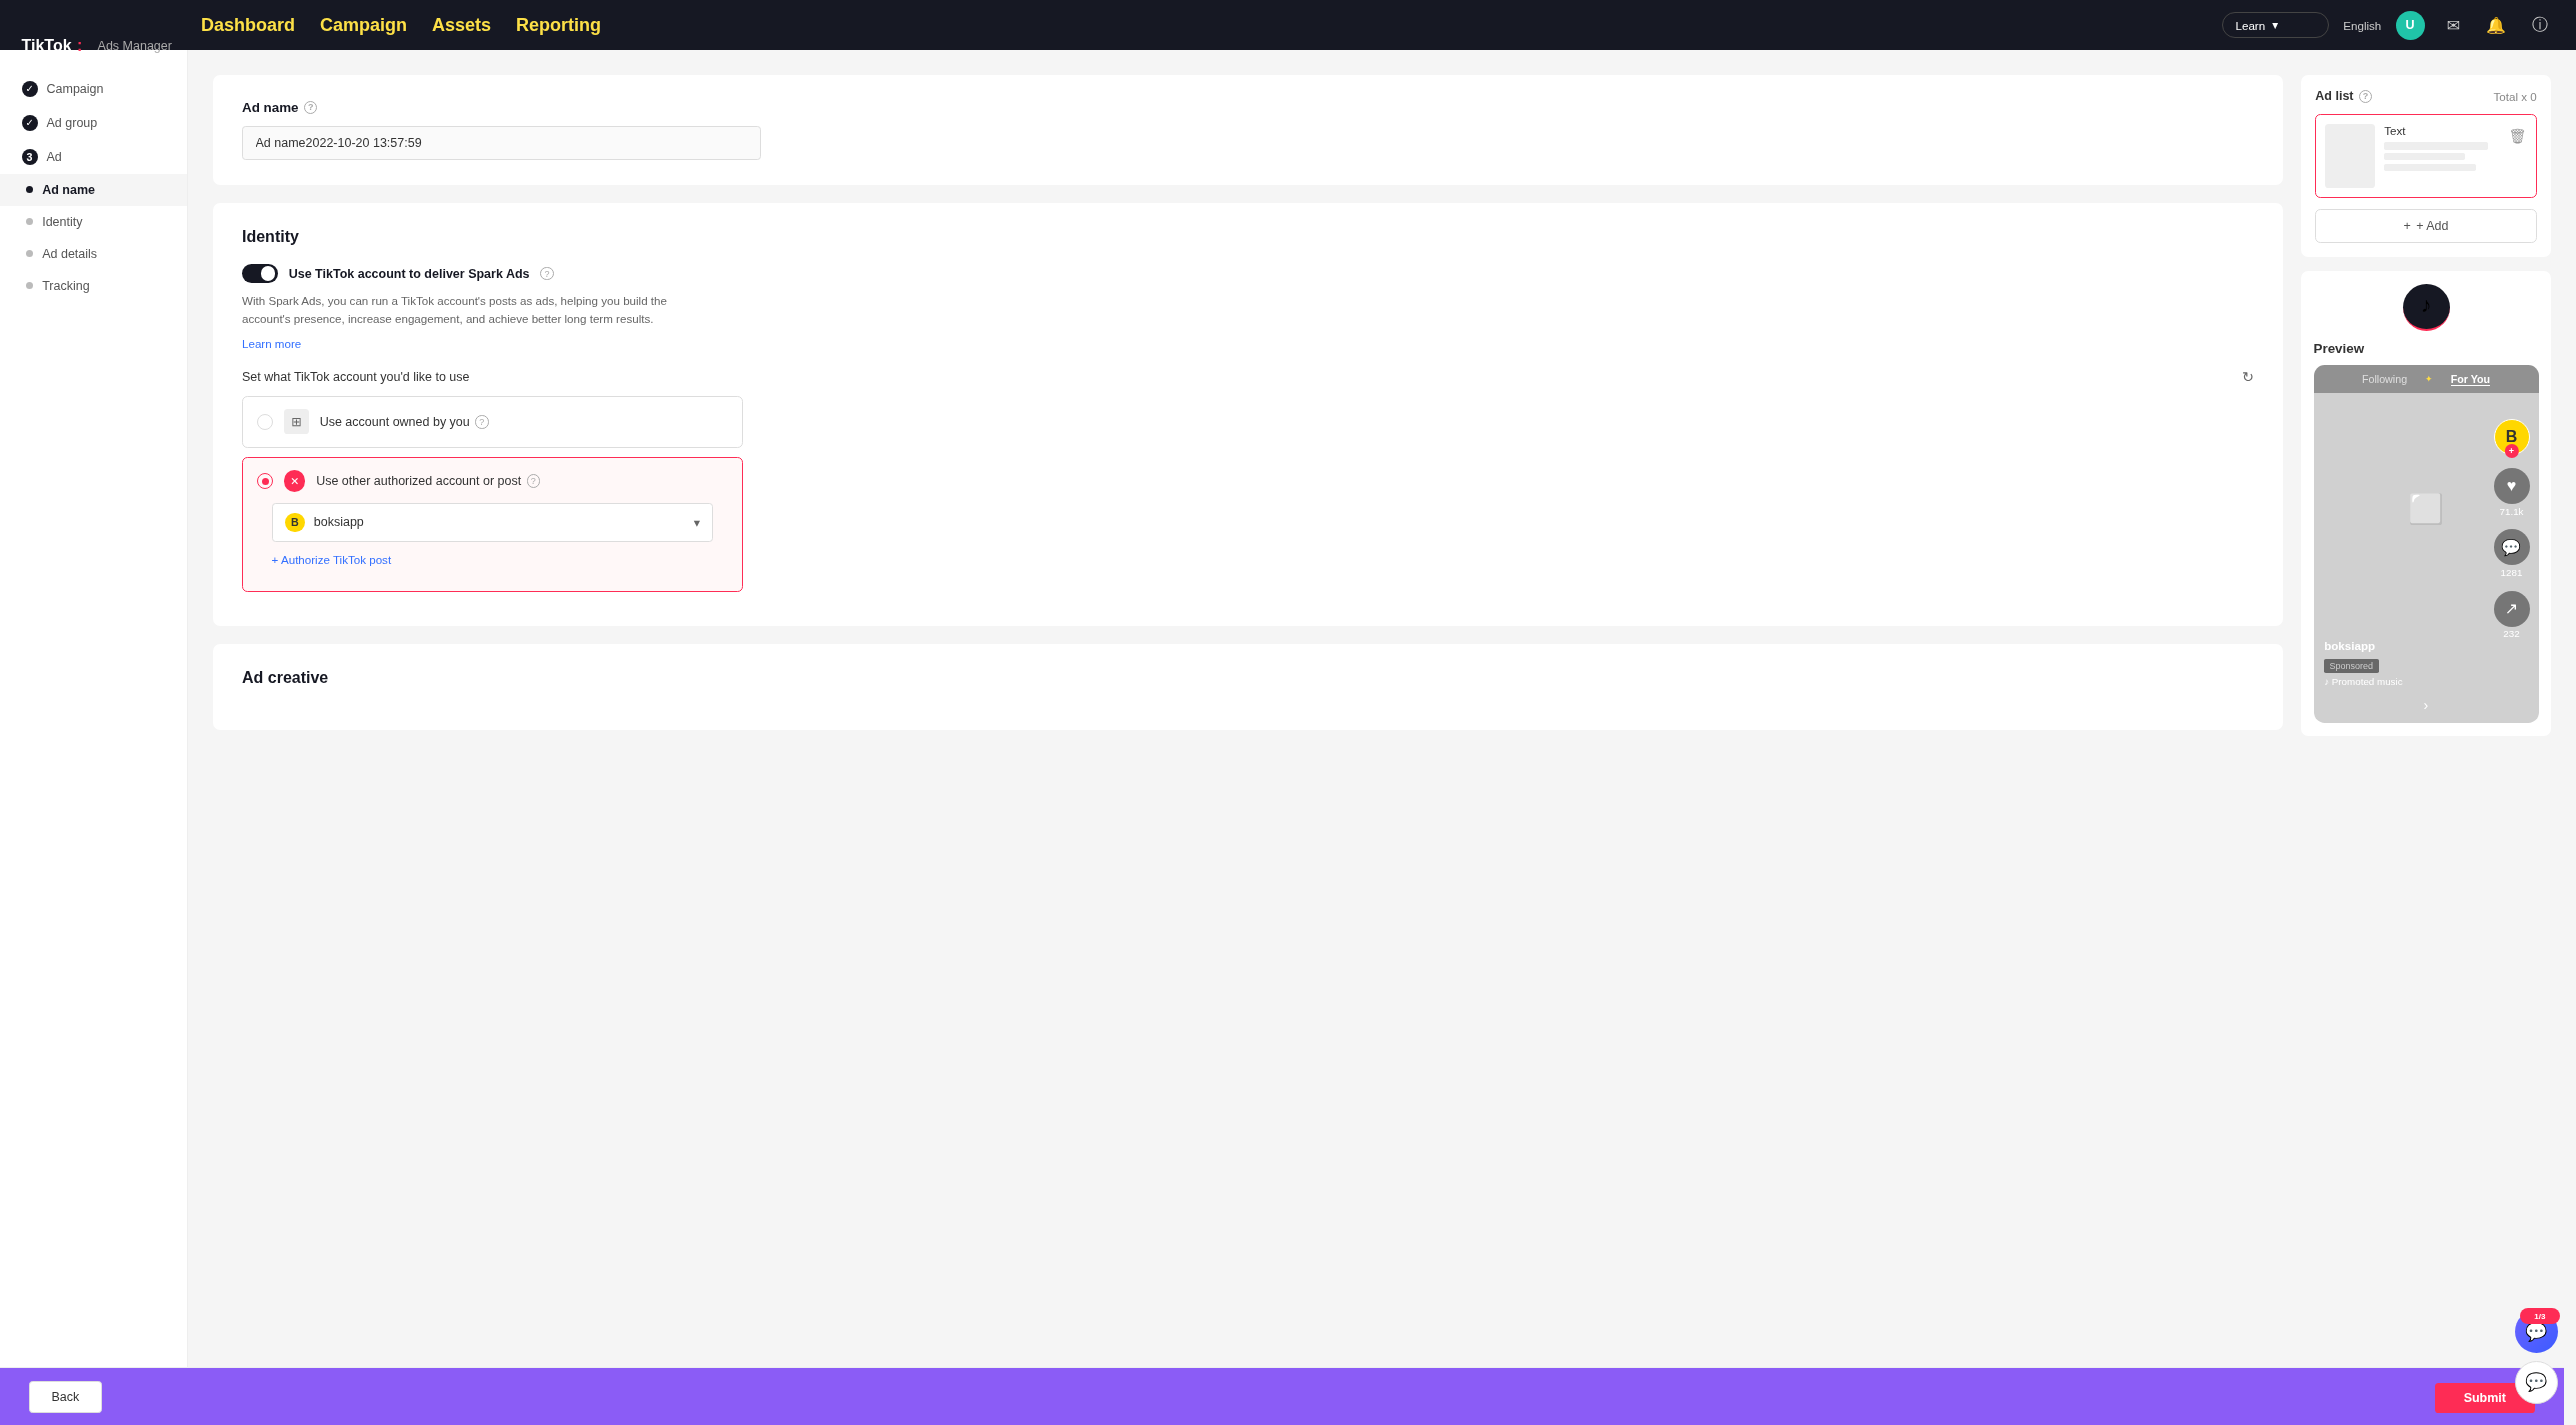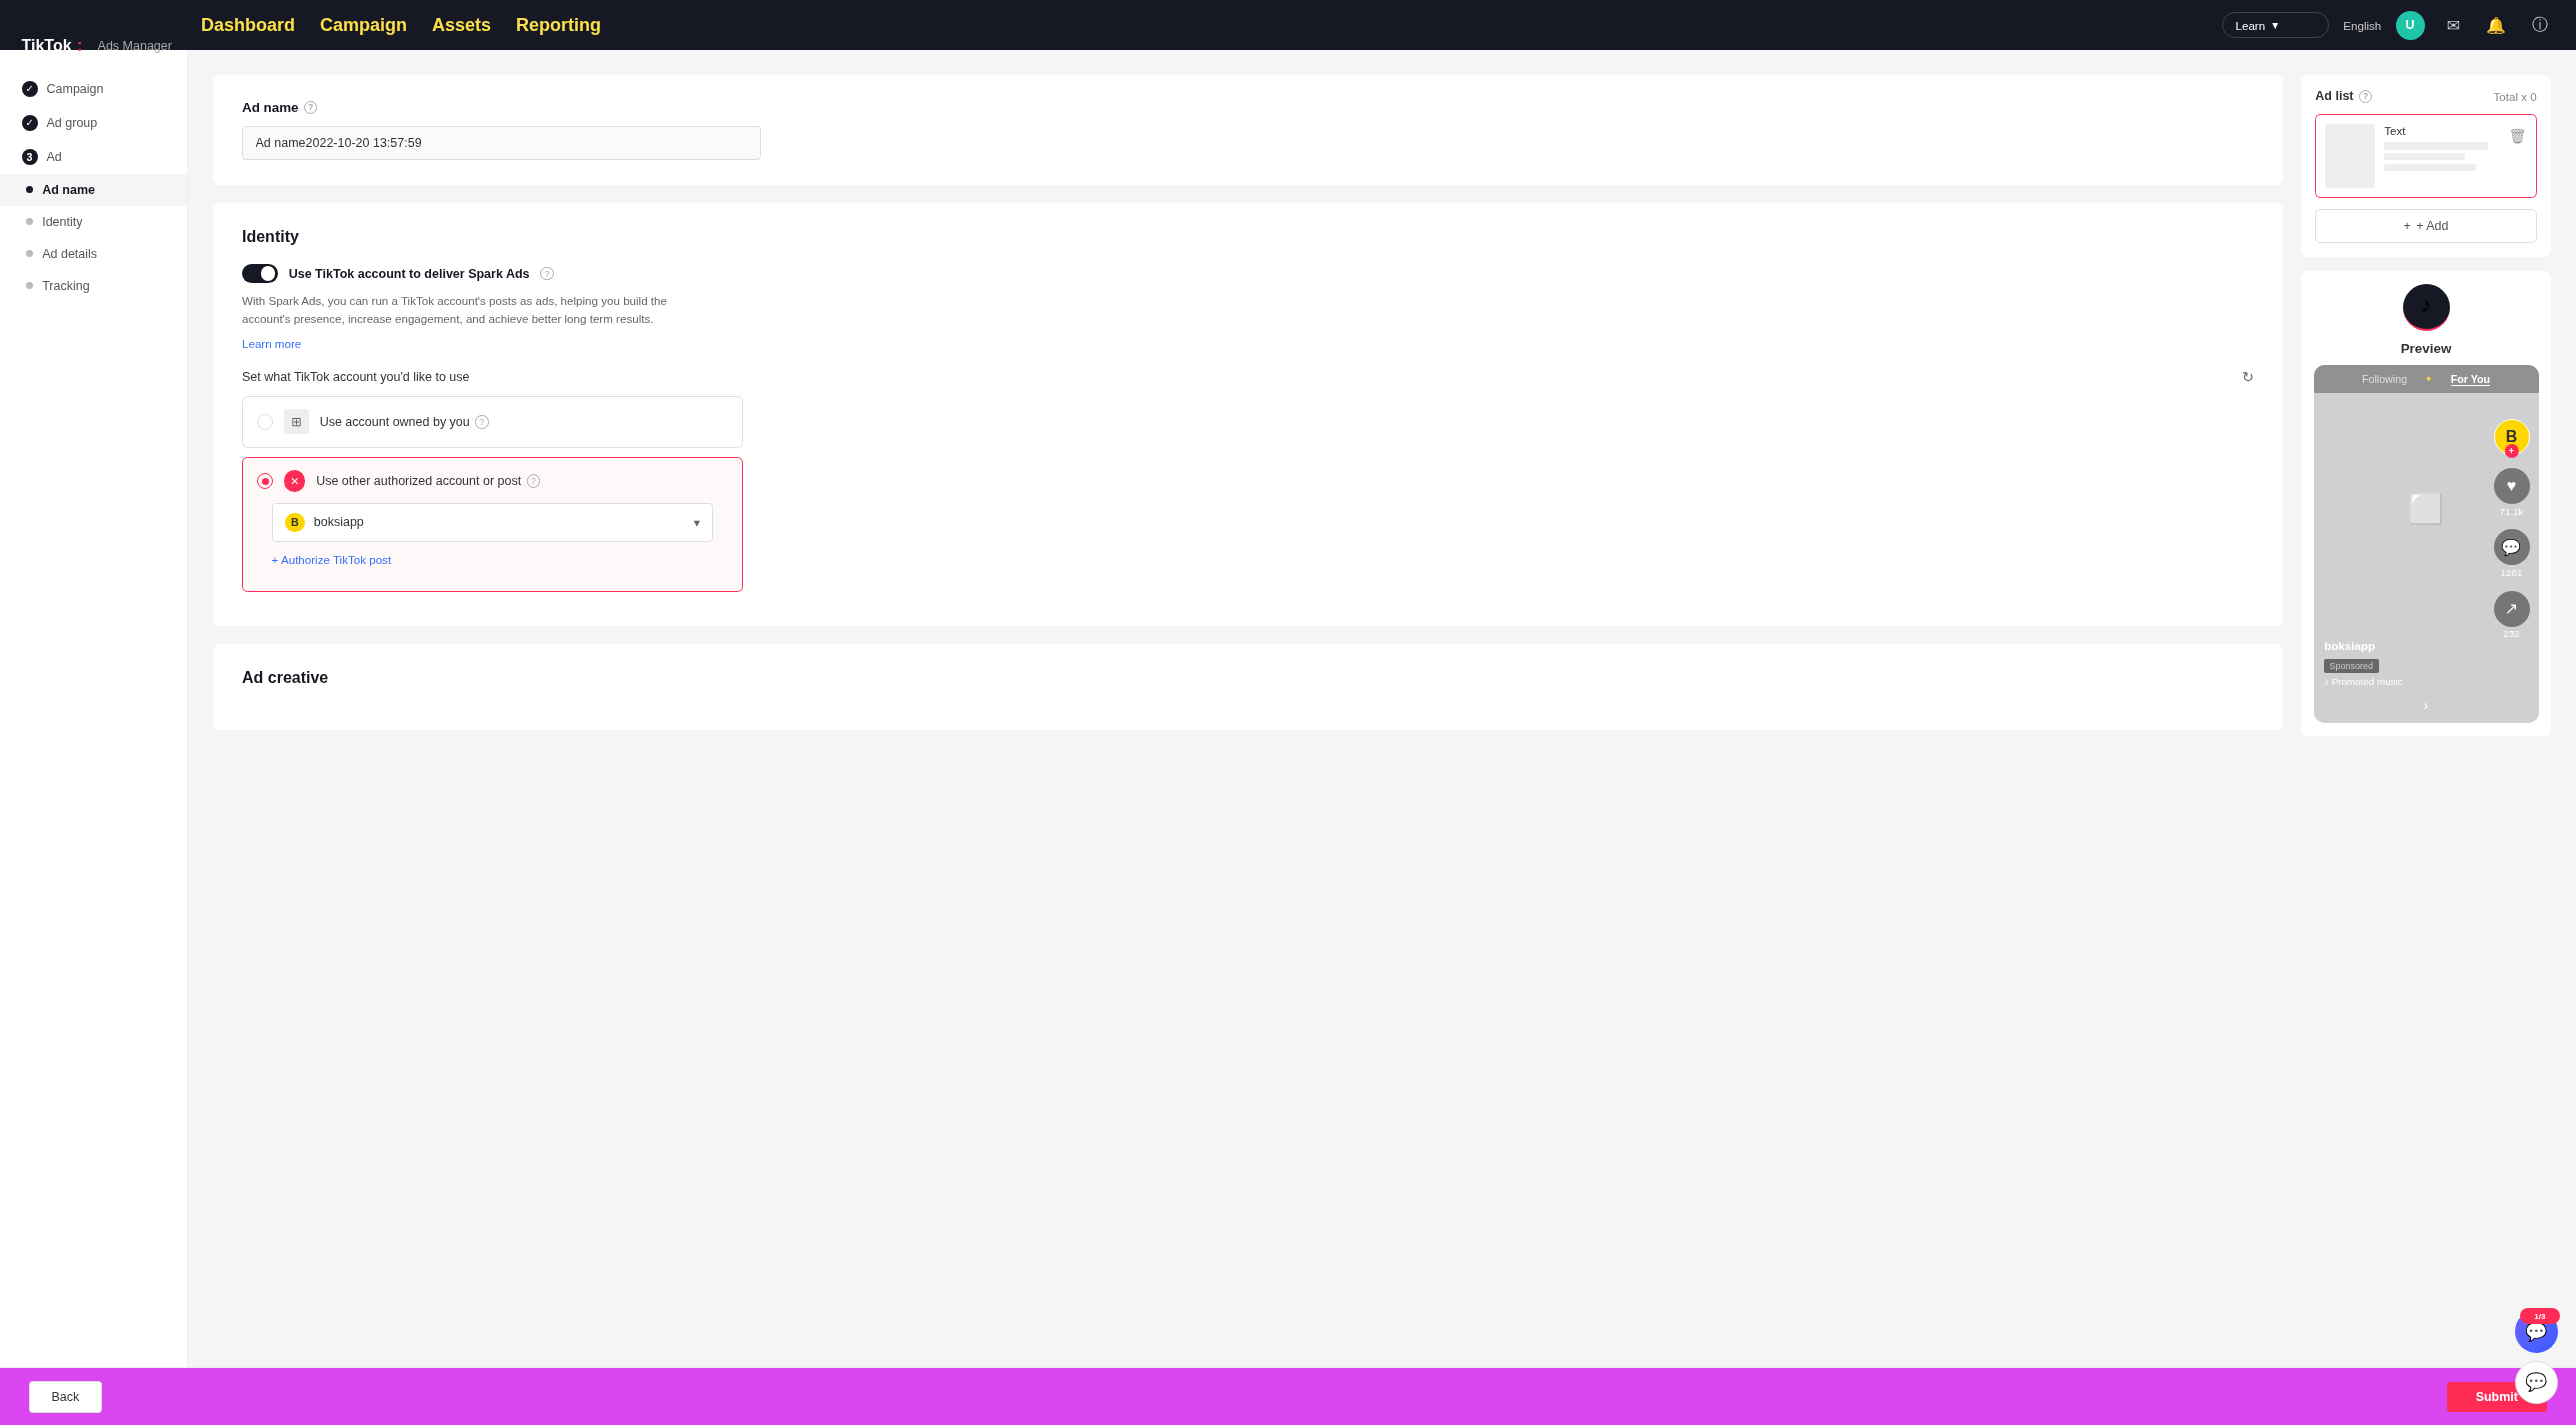--- a/index.html
+++ b/index.html
@@ -223,21 +223,21 @@
     .preview-icon-area {
       display: flex; justify-content: center; margin-bottom: 10.7px;
     }
     .tiktok-icon-circle {
       width: 47px; height: 47px; border-radius: 50%;
       background: #161823; display: flex; align-items: center; justify-content: center;
       border-bottom: 2.7px solid #fe2c55; padding-bottom: 1.8px;
     }
     .tiktok-note { font-size: 21.5px; }
     .preview-label {
-      text-align: center; font-size: 13.4px; font-weight: 600; color: #333; margin-bottom: 9px;
+      font-size: 13.4px; font-weight: 600; color: #333; margin-bottom: 9px;
     }
     .phone-mockup {
       background: #d0d0d0;
       border-radius: 10.7px;
       height: 358px;
       overflow: hidden;
       position: relative;
     }
     .phone-top-bar {
       background: rgba(0,0,0,0.3);
@@ -321,24 +321,24 @@
     }
     .add-btn {
       border: 0.9px solid #ddd; border-radius: 5.4px;
       padding: 9px; width: 100%;
       display: flex; align-items: center; justify-content: center;
       gap: 5.4px; color: #555; font-size: 12.5px; cursor: pointer; background: #fff;
     }
 
     
     .footer-bar {
-      position: fixed; bottom: 0; left: 0; right: 0;
-      background: #d946ef; border-top: 0.9px solid #eee;
+      position: fixed; bottom: 0; left: 0; right: 12px;
+      background: #8b5cf6; border-top: 0.9px solid #eee;
       padding: 12.5px 29px;
-      display: flex; align-items: center; justify-content: space-between;
+      display: flex; align-items: flex-end; justify-content: space-between;
       z-index: 50;
     }
     .back-btn {
       border: 0.9px solid #ddd; background: #fff;
       padding: 8px 21.5px; border-radius: 3.6px;
       font-size: 12.5px; color: #333; cursor: pointer;
     }
     .submit-btn {
       background: #fe2c55; color: #fff;
       border: none; padding: 8px 29px; border-radius: 3.6px;

